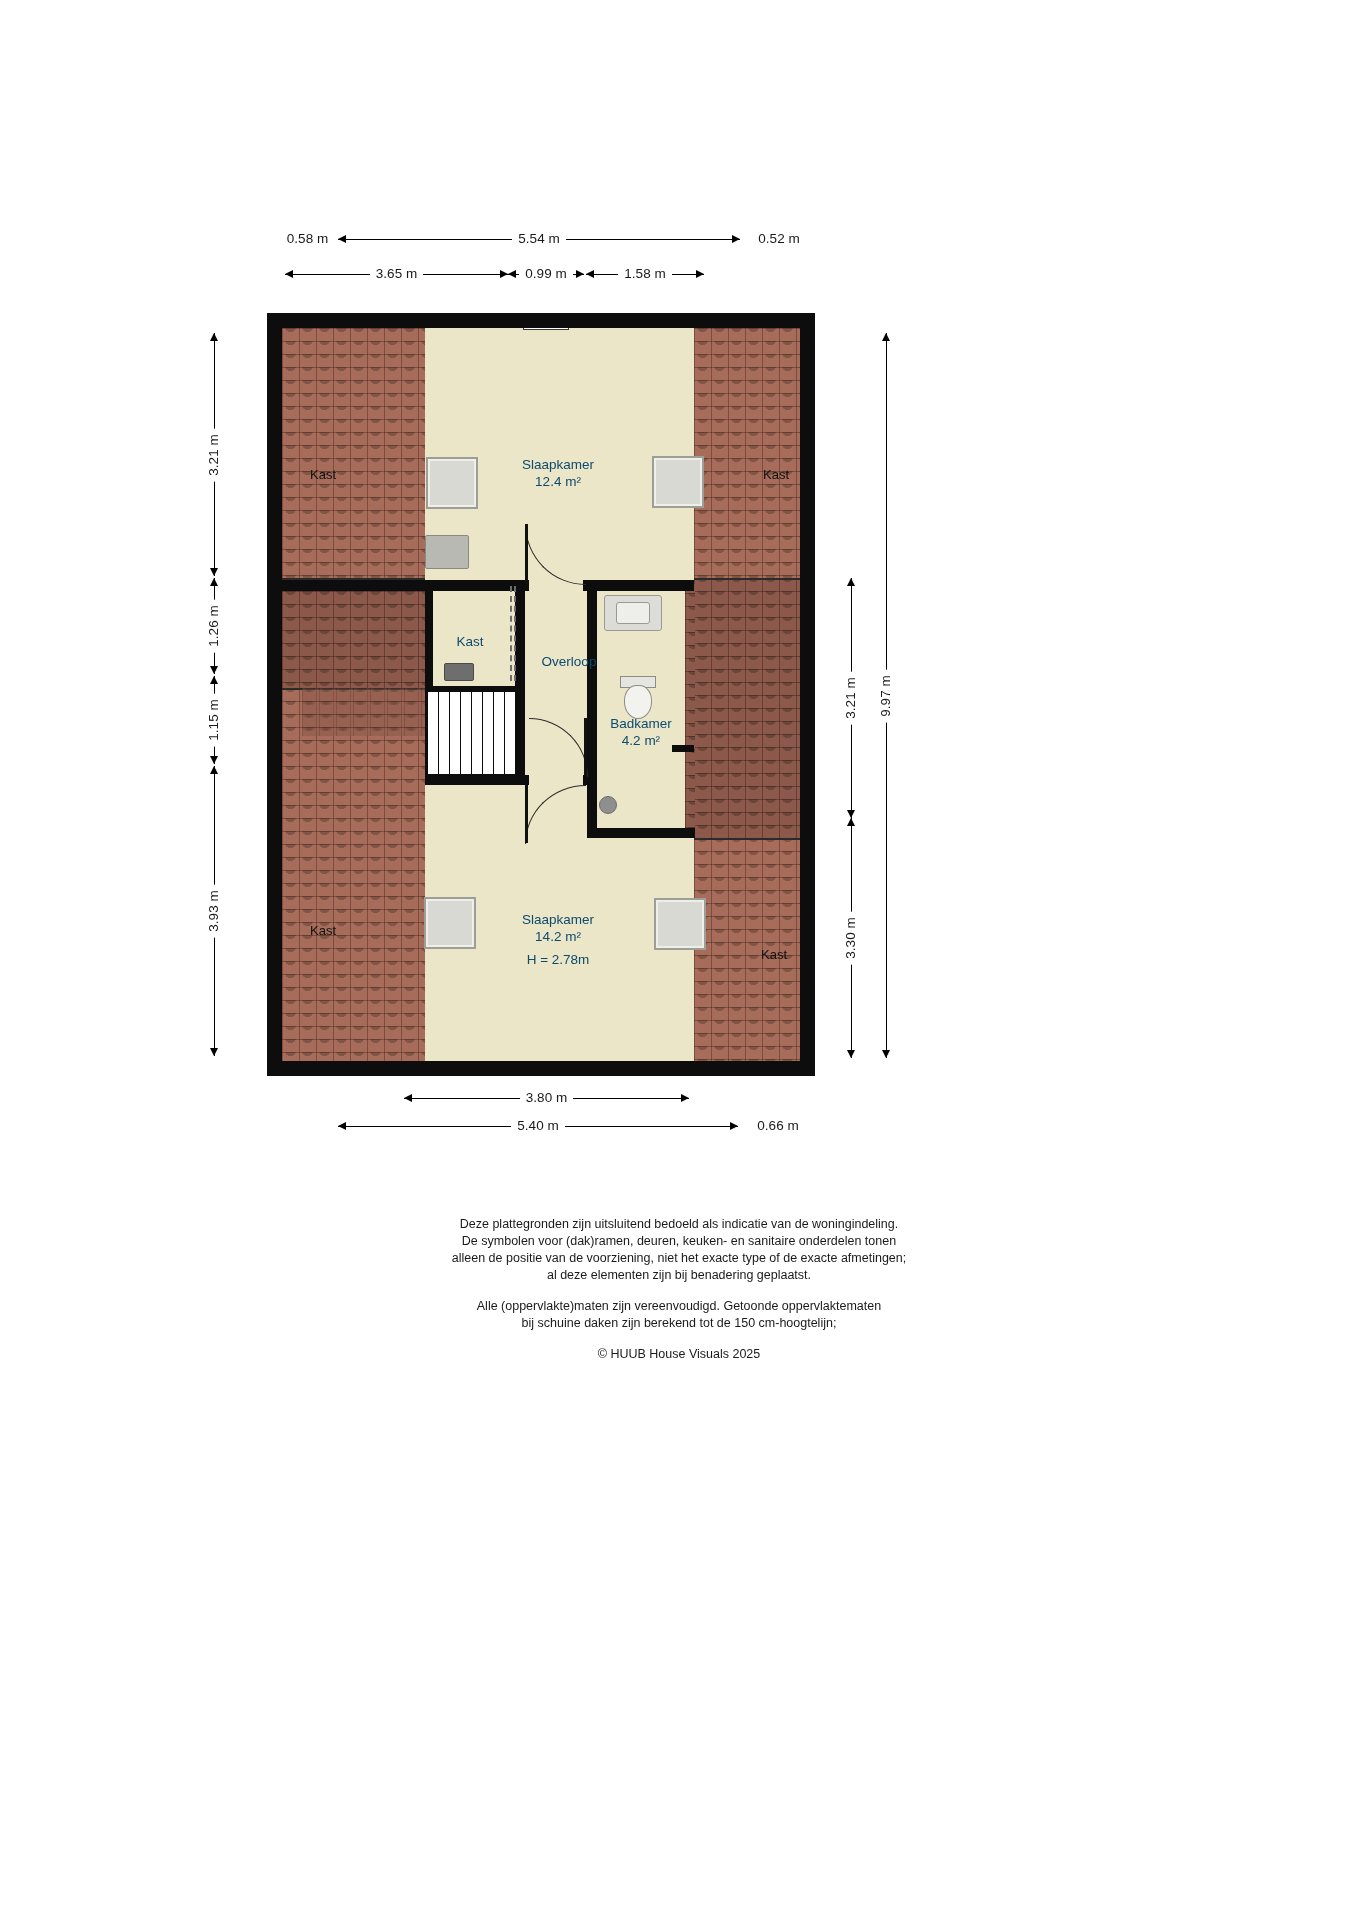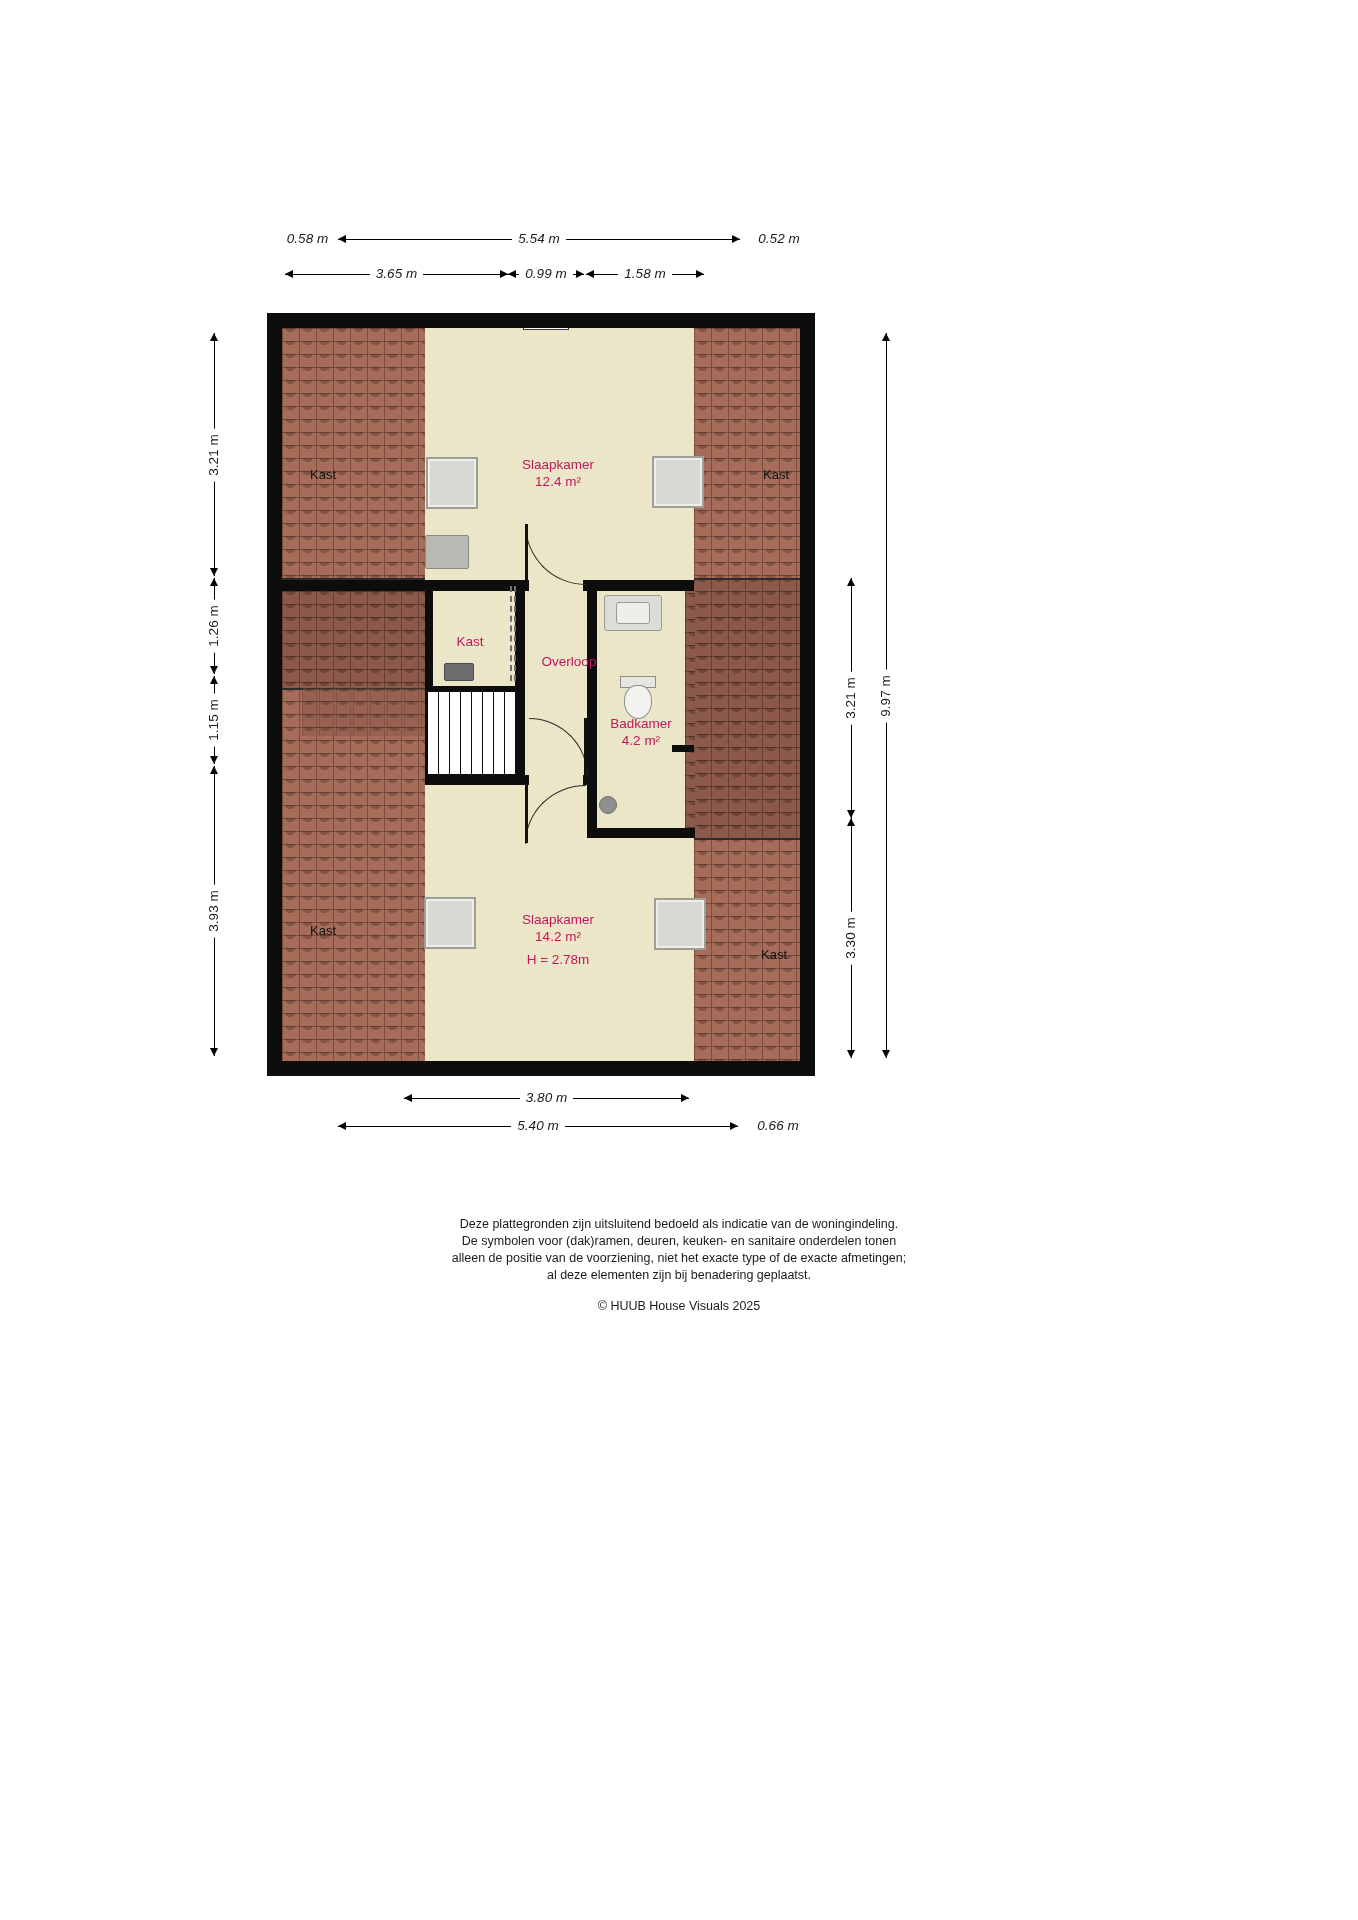--- a/index.html
+++ b/index.html
@@ -21,21 +21,20 @@
     width: 1358px;
     height: 1920px;
   }
 
   
   .dim-h {
     position: absolute;
     height: 22px;
     display: flex;
     align-items: center;
-    font-style: italic;
   }
   .dim-h .line {
     position: absolute;
     left: 0; right: 0;
     top: 50%;
     height: 1px;
     background: #000;
   }
   .dim-h .arw {
     position: absolute;
@@ -134,21 +133,21 @@
   .wall {
     position: absolute;
     background: #0d0d0d;
   }
 
   .roomlabel {
     position: absolute;
     text-align: center;
     font-size: 13.5px;
     line-height: 17px;
-    color: #be185d;
+    color: #0c4a6e;
     white-space: nowrap;
   }
   .roomlabel .area { display: block; }
   .kastlabel {
     position: absolute;
     font-size: 13px;
     color: #111;
     background: transparent;
     white-space: nowrap;
   }
@@ -449,16 +448,20 @@
     </div>
   </div>
 
   <div id="footer">
     <p class="para">
       <span>Deze plattegronden zijn uitsluitend bedoeld als indicatie van de woningindeling.</span><br>
       <span>De symbolen voor (dak)ramen, deuren, keuken- en sanitaire onderdelen tonen</span><br>
       <span>alleen de positie van de voorziening, niet het exacte type of de exacte afmetingen;</span><br>
       <span>al deze elementen zijn bij benadering geplaatst.</span>
     </p>
+    <p class="para">
+      <span>Alle (oppervlakte)maten zijn vereenvoudigd. Getoonde oppervlaktematen</span><br>
+      <span>bij schuine daken zijn berekend tot de 150 cm-hoogtelijn;</span>
+    </p>
     <p class="para copy">© HUUB House Visuals 2025</p>
   </div>
 
 </div>
 
 </body></html>

